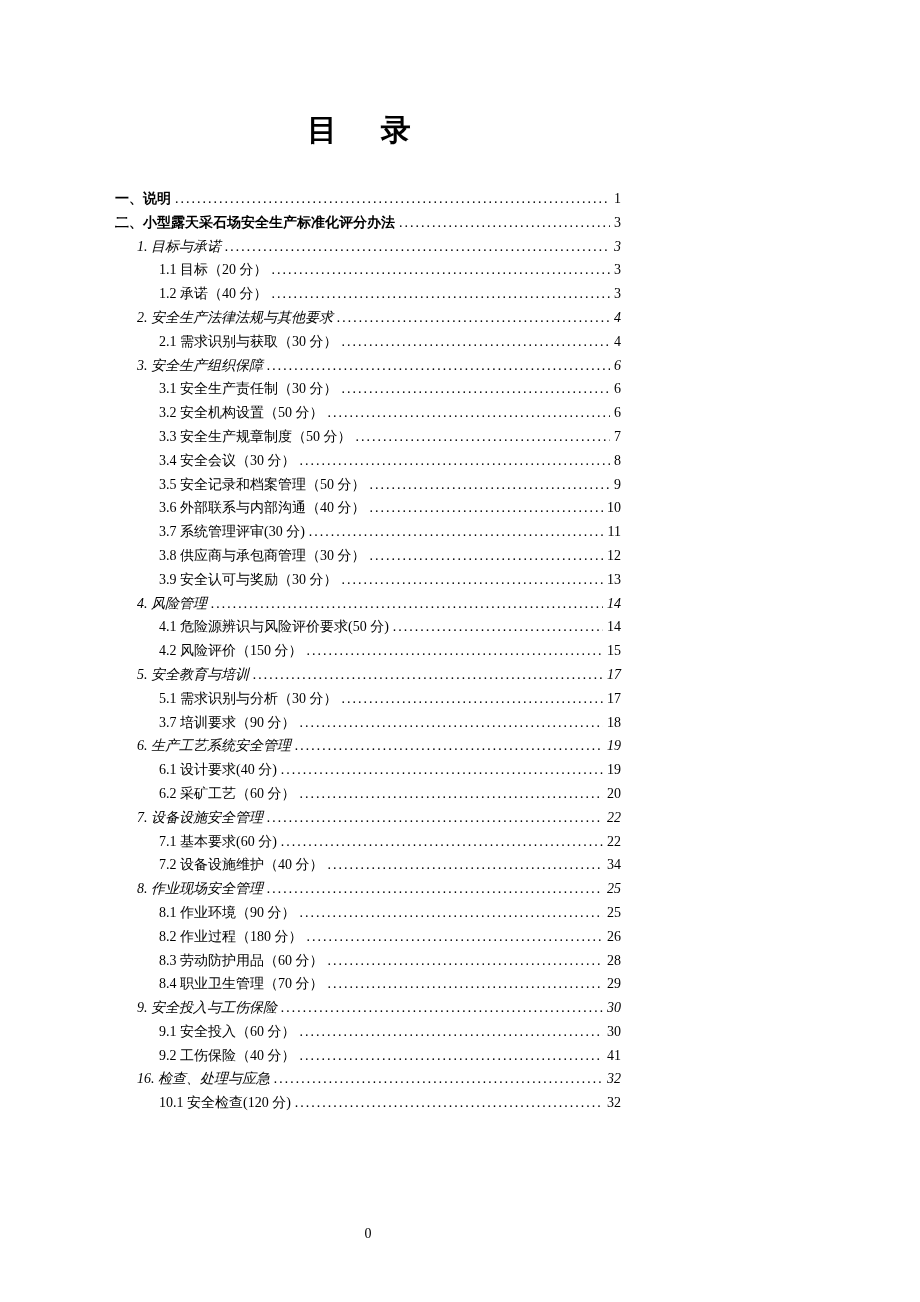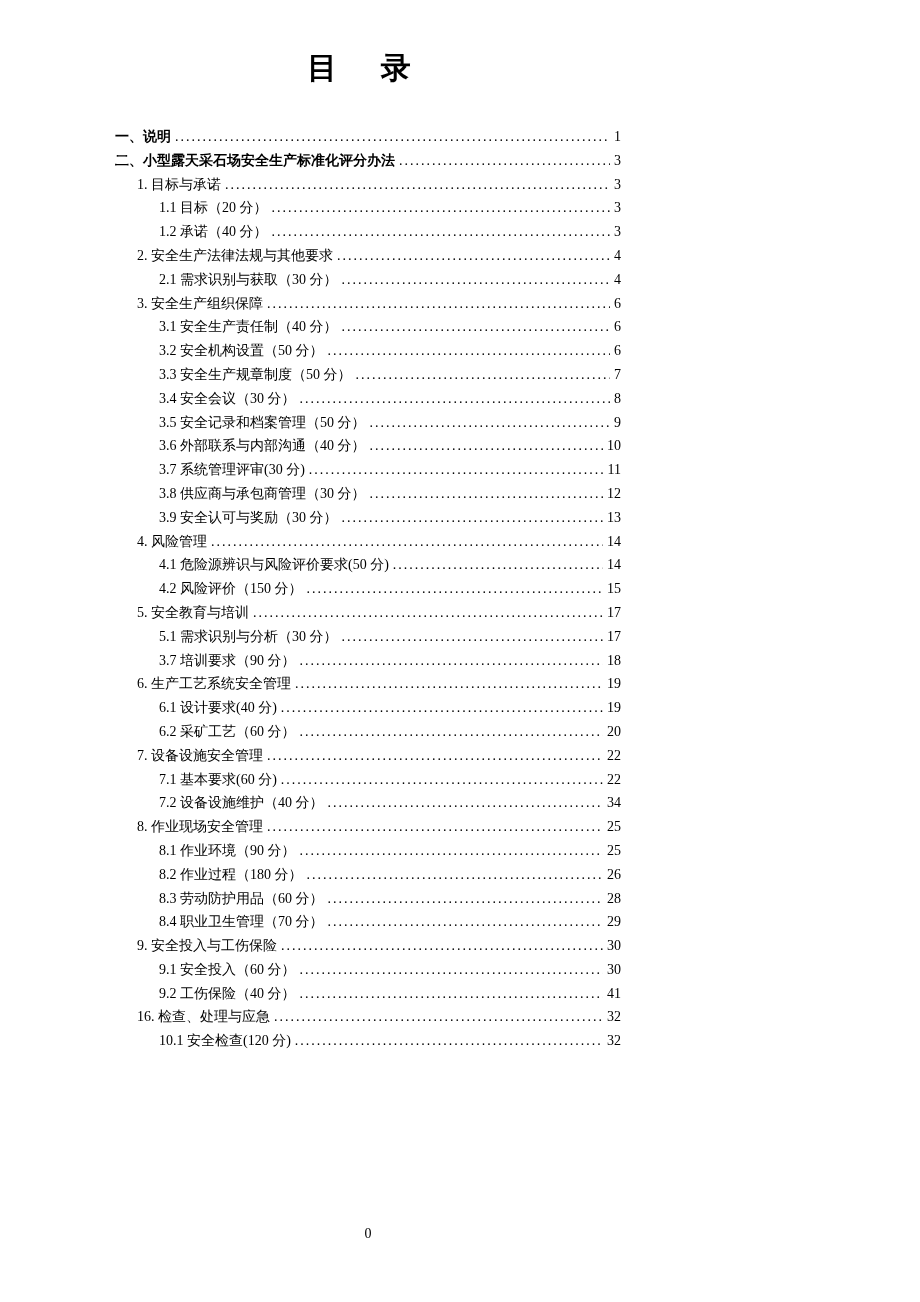--- a/index.html
+++ b/index.html
@@ -6,41 +6,41 @@
     margin: 0;
     padding: 0;
     background: #fff;
     font-family: "SimSun", "宋体", serif;
     color: #000;
     width: 920px;
   }
   .page {
     width: 736px;
     min-height: 1302px;
-    padding: 48px 115px 40px 115px;
+    padding: 110px 115px 40px 115px;
     box-sizing: border-box;
     position: relative;
   }
   .title {
     font-size: 30px;
     font-weight: bold;
     text-align: center;
     letter-spacing: 18px;
     margin-bottom: 36px;
   }
   .toc-row {
     display: flex;
     align-items: baseline;
     font-size: 14px;
     line-height: 1.7;
     white-space: nowrap;
     justify-content: space-between;
   }
   .lvl1 { font-weight: bold; margin-left: 0; }
-  .lvl2 { margin-left: 22px; }
+  .lvl2 { margin-left: 22px; font-style: italic; }
   .lvl3 { margin-left: 44px; }
   .label { flex: 0 0 auto; }
   .leader {
     flex: 1 1 auto;
     overflow: hidden;
     margin: 0 4px;
     letter-spacing: 2px;
   }
   .leader::after {
     content: "....................................................................................................................................................................................................";
@@ -96,21 +96,21 @@
         <span class="label">2.1 需求识别与获取（30 分）</span>
         <span class="leader"></span>
         <span class="pageno">4</span>
       </div>
       <div class="toc-row lvl2">
         <span class="label">3. 安全生产组织保障</span>
         <span class="leader"></span>
         <span class="pageno">6</span>
       </div>
       <div class="toc-row lvl3">
-        <span class="label">3.1 安全生产责任制（40 分）</span>
+        <span class="label">3.1 安全生产责任制（30 分）</span>
         <span class="leader"></span>
         <span class="pageno">6</span>
       </div>
       <div class="toc-row lvl3">
         <span class="label">3.2 安全机构设置（50 分）</span>
         <span class="leader"></span>
         <span class="pageno">6</span>
       </div>
       <div class="toc-row lvl3">
         <span class="label">3.3 安全生产规章制度（50 分）</span>

